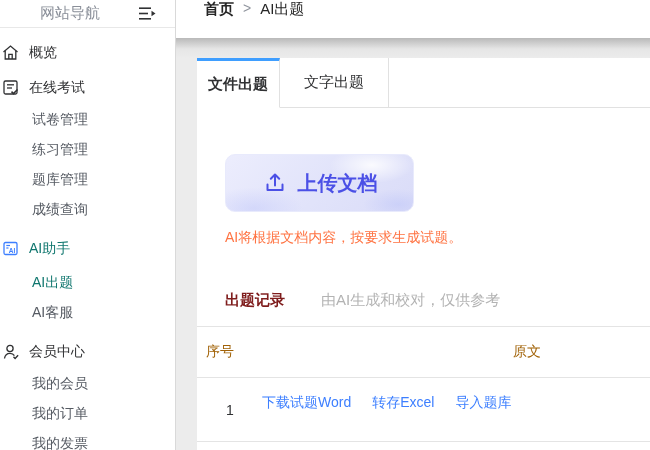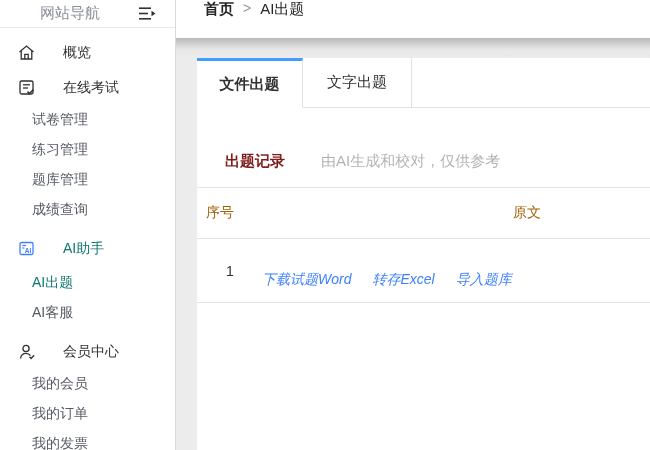--- a/index.html
+++ b/index.html
@@ -7,40 +7,40 @@
   body { font-family:"Liberation Sans", sans-serif; background:#ececec; color:#303133; }
   .screen { position:relative; width:650px; height:450px; }
 
   
   .sidebar { position:absolute; left:0; top:0; width:176px; height:450px;
              background:#fff; border-right:1px solid #d9d9d9; }
   .sb-header { height:28px; border-bottom:1px solid #e8e8e8; display:flex; align-items:center; }
   .sb-title { padding-left:40px; font-size:15px; color:#8a8f99; }
   .sb-collapse { margin-left:auto; margin-right:19px; display:flex; cursor:pointer; color:#303133; }
   .menu { padding-top:7px; }
-  .mi-top { height:35px; display:flex; align-items:center; padding-left:18px; gap:28px;
+  .mi-top { height:35px; display:flex; align-items:center; padding-left:2px; gap:10px;
             font-size:14px; color:#303133; cursor:pointer; }
   .mi-sub { height:30px; display:flex; align-items:center; padding-left:32px;
             font-size:14px; color:#565b63; cursor:pointer; }
   .gap-before { margin-top:6px; }
   .sub-gap { margin-top:2px; }
   .blue { color:#0f766e; }
   .ic { display:flex; width:17px; height:17px; align-items:center; justify-content:center; }
 
   
   .main { position:absolute; left:176px; top:0; right:0; height:450px; background:#ececec; }
   .topbar { height:38px; background:#fff; display:flex; align-items:flex-start; padding-left:28px; font-size:15px; }
   .crumb-home { font-weight:bold; color:#262626; }
   .crumb-sep { color:#90959e; margin:0 9px; font-size:14px; }
   .crumb-cur { color:#262626; }
   .shade { height:20px; background:linear-gradient(to bottom,#b9b9b9 0%,#e6e6e6 55%,#ececec 100%); }
 
   .card { margin-left:21px; background:#fff; height:392px; overflow:hidden; }
   .tabbar { display:flex; height:50px; }
-  .tab { width:106px; display:flex; align-items:center; justify-content:center; font-size:15px;
+  .tab { width:83px; display:flex; align-items:center; justify-content:center; font-size:15px;
          color:#303133; border-right:1px solid #e1e1e1; border-bottom:1px solid #e1e1e1; cursor:pointer; }
   .tab.t2 { width:109px; }
   .tab.active { border-top:3px solid #3f9eff; border-bottom:1px solid #fff; font-weight:bold; }
   .tab-filler { flex:1; border-bottom:1px solid #e1e1e1; }
 
   .pad { padding-left:28px; }
   .upload-btn { margin-top:46px; width:189px; height:58px; border-radius:10px;
     display:flex; align-items:center; justify-content:center; gap:10px; cursor:pointer;
     color:#4b50e6; font-size:20px; font-weight:bold; border:1px solid #e8eafc;
     background:
@@ -55,21 +55,21 @@
   .rec-title { font-size:15px; font-weight:bold; color:#7f1d1d; }
   .rec-note { font-size:15px; color:#b3b3b3; margin-left:36px; }
 
   .thead { height:51px; display:flex; align-items:center; padding-left:9px;
            border-bottom:1px solid #e4e4e4; font-size:14px; color:#a16207; }
   .th-src { margin-left:279px; }
   .trow { height:64px; display:flex; padding-left:29px; border-bottom:1px solid #e4e4e4; }
   .cell-idx { width:36px; display:flex; align-items:center; font-size:14px; color:#303133; }
   .cell-main { padding-top:12px; }
   .row-text { font-size:14px; color:#303133; line-height:15px; }
-  .row-actions { margin-top:20px; display:flex;font-style:italic; }
+  .row-actions { margin-top:4px; display:flex; }
   .row-actions a { font-size:14px; color:#3d7fff; text-decoration:none; margin-right:21px; cursor:pointer; }
   svg { display:block; }
 </style>
 </head>
 <body>
 
 <div class="screen">
 
   <div class="sidebar">
     <div class="sb-header">
@@ -177,20 +177,33 @@
       <div class="tabbar">
         <div class="tab active">
           <span>文件出题</span>
         </div>
         <div class="tab t2">
           <span>文字出题</span>
         </div>
         <div class="tab-filler"></div>
       </div>
 
+      <div class="pad">
+        <div class="upload-btn">
+          <span>
+            <svg width="26" height="26" viewBox="0 0 26 26" fill="none" stroke="#4b50e6" stroke-width="2" stroke-linecap="round" stroke-linejoin="round">
+              <path d="M5.5 14.5 v5.5 h15 v-5.5"></path>
+              <path d="M13 15.5 V5"></path>
+              <path d="M8.8 8.8 L13 4.5 L17.2 8.8"></path>
+            </svg>
+          </span>
+          <span>上传文档</span>
+        </div>
+        <div class="tip">AI将根据文档内容，按要求生成试题。</div>
+      </div>
 
       <div class="records-head">
         <span class="rec-title">出题记录</span>
         <span class="rec-note">由AI生成和校对，仅供参考</span>
       </div>
 
       <div class="thead">
         <span class="th-idx">序号</span>
         <span class="th-src">原文</span>
       </div>

